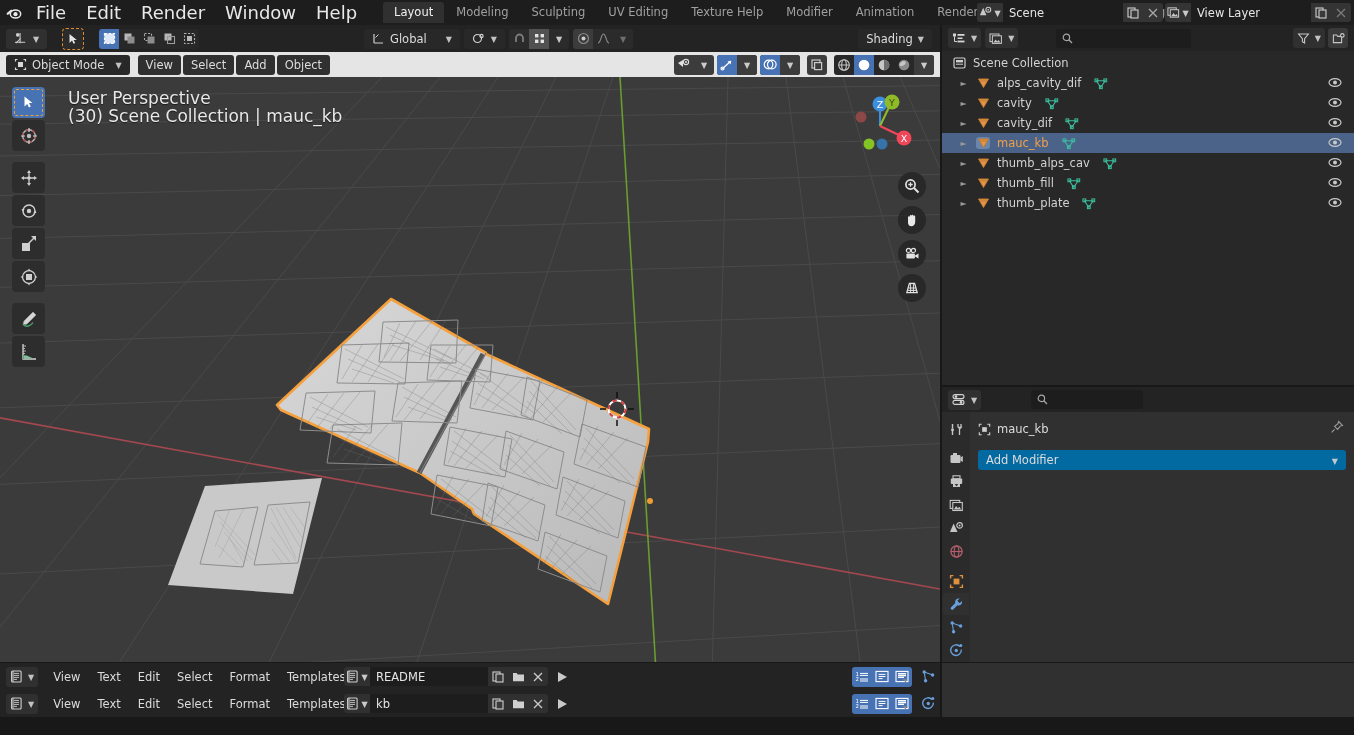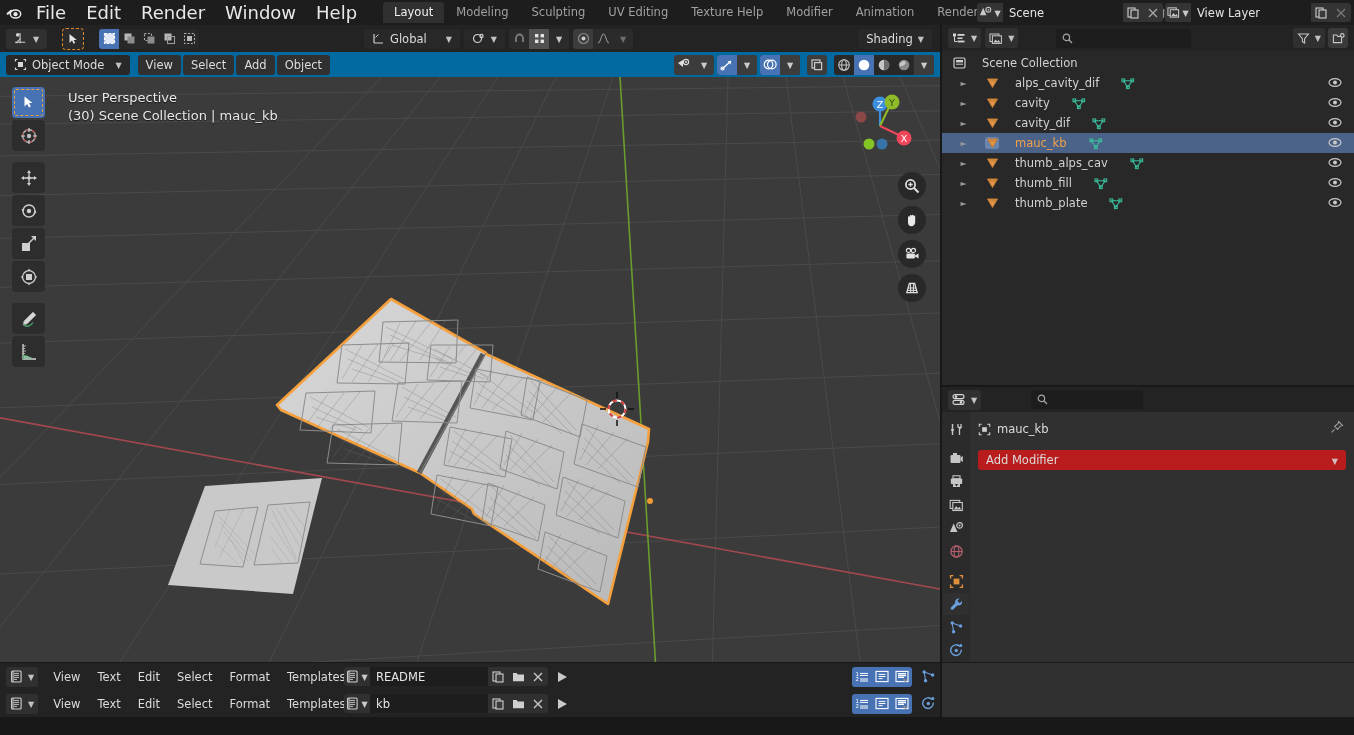--- a/index.html
+++ b/index.html
@@ -41,37 +41,37 @@
   .db-id{ width:26px; display:flex; align-items:center; justify-content:center; gap:2px; background:#343434;}
   .db-name{ background:#1d1d1d; height:19px; display:flex;align-items:center; padding:0 6px; min-width:120px;}
   .db-btn{ width:20px; height:19px; display:flex; align-items:center; justify-content:center; }
 
   
   .toolheader{
     position:absolute; left:0; top:25px; width:940px; height:27px; background:#232323;
     display:flex; align-items:center; padding:0 6px; gap:4px;
   }
   .toolheader2{
-    position:absolute; left:0; top:52px; width:940px; height:25px; background:#0369a1;
+    position:absolute; left:0; top:52px; width:940px; height:25px; background:#e5e5e5;
     display:flex; align-items:center; padding:0 6px; gap:4px;
   }
   .hdr-btn{
     background:#303030; border-radius:3px; height:20px; line-height:20px; padding:0 8px;
     color:#dcdcdc; font-size:11.5px; display:inline-flex; align-items:center; gap:5px;
   }
   .mode-btn{ background:#282828; }
 
   
   .viewport{
     position:absolute; left:0; top:77px; width:940px; height:585px;
     background:#3b3b3b; overflow:hidden;
   }
   .grid{ position:absolute; inset:0; }
   .vp-overlay-text{
-    position:absolute; left:68px; top:12px; font-size:13px; color:#e8e8e8;
+    position:absolute; left:68px; top:12px; font-size:17px; color:#e8e8e8;
     text-shadow:0 1px 1px rgba(0,0,0,.6); line-height:18px;
   }
   .toolcol{
     position:absolute; left:12px; top:10px; width:33px;
     display:flex; flex-direction:column; gap:2px;
   }
   .toolbtn{
     width:33px;height:31px;border-radius:4px;background:#2d2d2d;
     display:flex;align-items:center;justify-content:center;
   }
@@ -91,21 +91,21 @@
   }
   .outliner-hdr{
     height:26px; background:#232323; display:flex; align-items:center; padding:0 6px; gap:4px;
   }
   .search{
     background:#1d1d1d; border-radius:3px; height:19px; display:flex; align-items:center;
     gap:5px; padding:0 6px; width:135px; color:#8a8a8a; font-size:11px;
   }
   .out-rows{ padding-top:2px; }
   .out-row{
-    height:20px; display:flex; align-items:center; padding-left:16px; gap:16px; font-size:11.5px;
+    height:20px; display:flex; align-items:center; padding-left:16px; gap:7px; font-size:11.5px;
     color:#d2d2d2; position:relative;
   }
   .out-row.sel{ background:#4b6389; }
   .out-row.sel .out-label{ color:#f0a04b; }
   .disc{ width:11px; font-size:8px; color:#9a9a9a; display:inline-flex; justify-content:center;}
   .eye{ position:absolute; right:12px; top:3px; }
   .obj-ico{ width:14px; display:flex; align-items:center; justify-content:center;}
 
   
   .props{
@@ -118,21 +118,21 @@
   .prop-tabs{
     width:28px; background:#2b2b2b; padding-top:6px; display:flex; flex-direction:column; align-items:center; gap:1px;
   }
   .ptab{ width:26px;height:26px;display:flex;align-items:center;justify-content:center;border-radius:3px 0 0 3px;}
   .ptab.active{ background:#303030; }
   .ptab-gap{ height:6px; }
   .prop-main{ flex:1; padding:6px 8px; }
   .breadcrumb{ display:flex; align-items:center; gap:6px; height:22px; font-size:11.5px; color:#dcdcdc; position:relative;}
   .pin{ position:absolute; right:2px; top:2px; }
   .addmod{
-    margin-top:10px; height:20px; background:#b91c1c; border-radius:3px;
+    margin-top:10px; height:20px; background:#0369a1; border-radius:3px;
     display:flex; align-items:center; padding:0 8px; font-size:11.5px; color:#dcdcdc; position:relative;
   }
   .addmod .chev{ position:absolute; right:8px; }
 
   
   .texted{
     position:absolute; left:0; width:940px; height:27px; background:#232323;
     display:flex; align-items:center; padding:0 6px; gap:3px;
   }
   .te1{ top:663px; }

